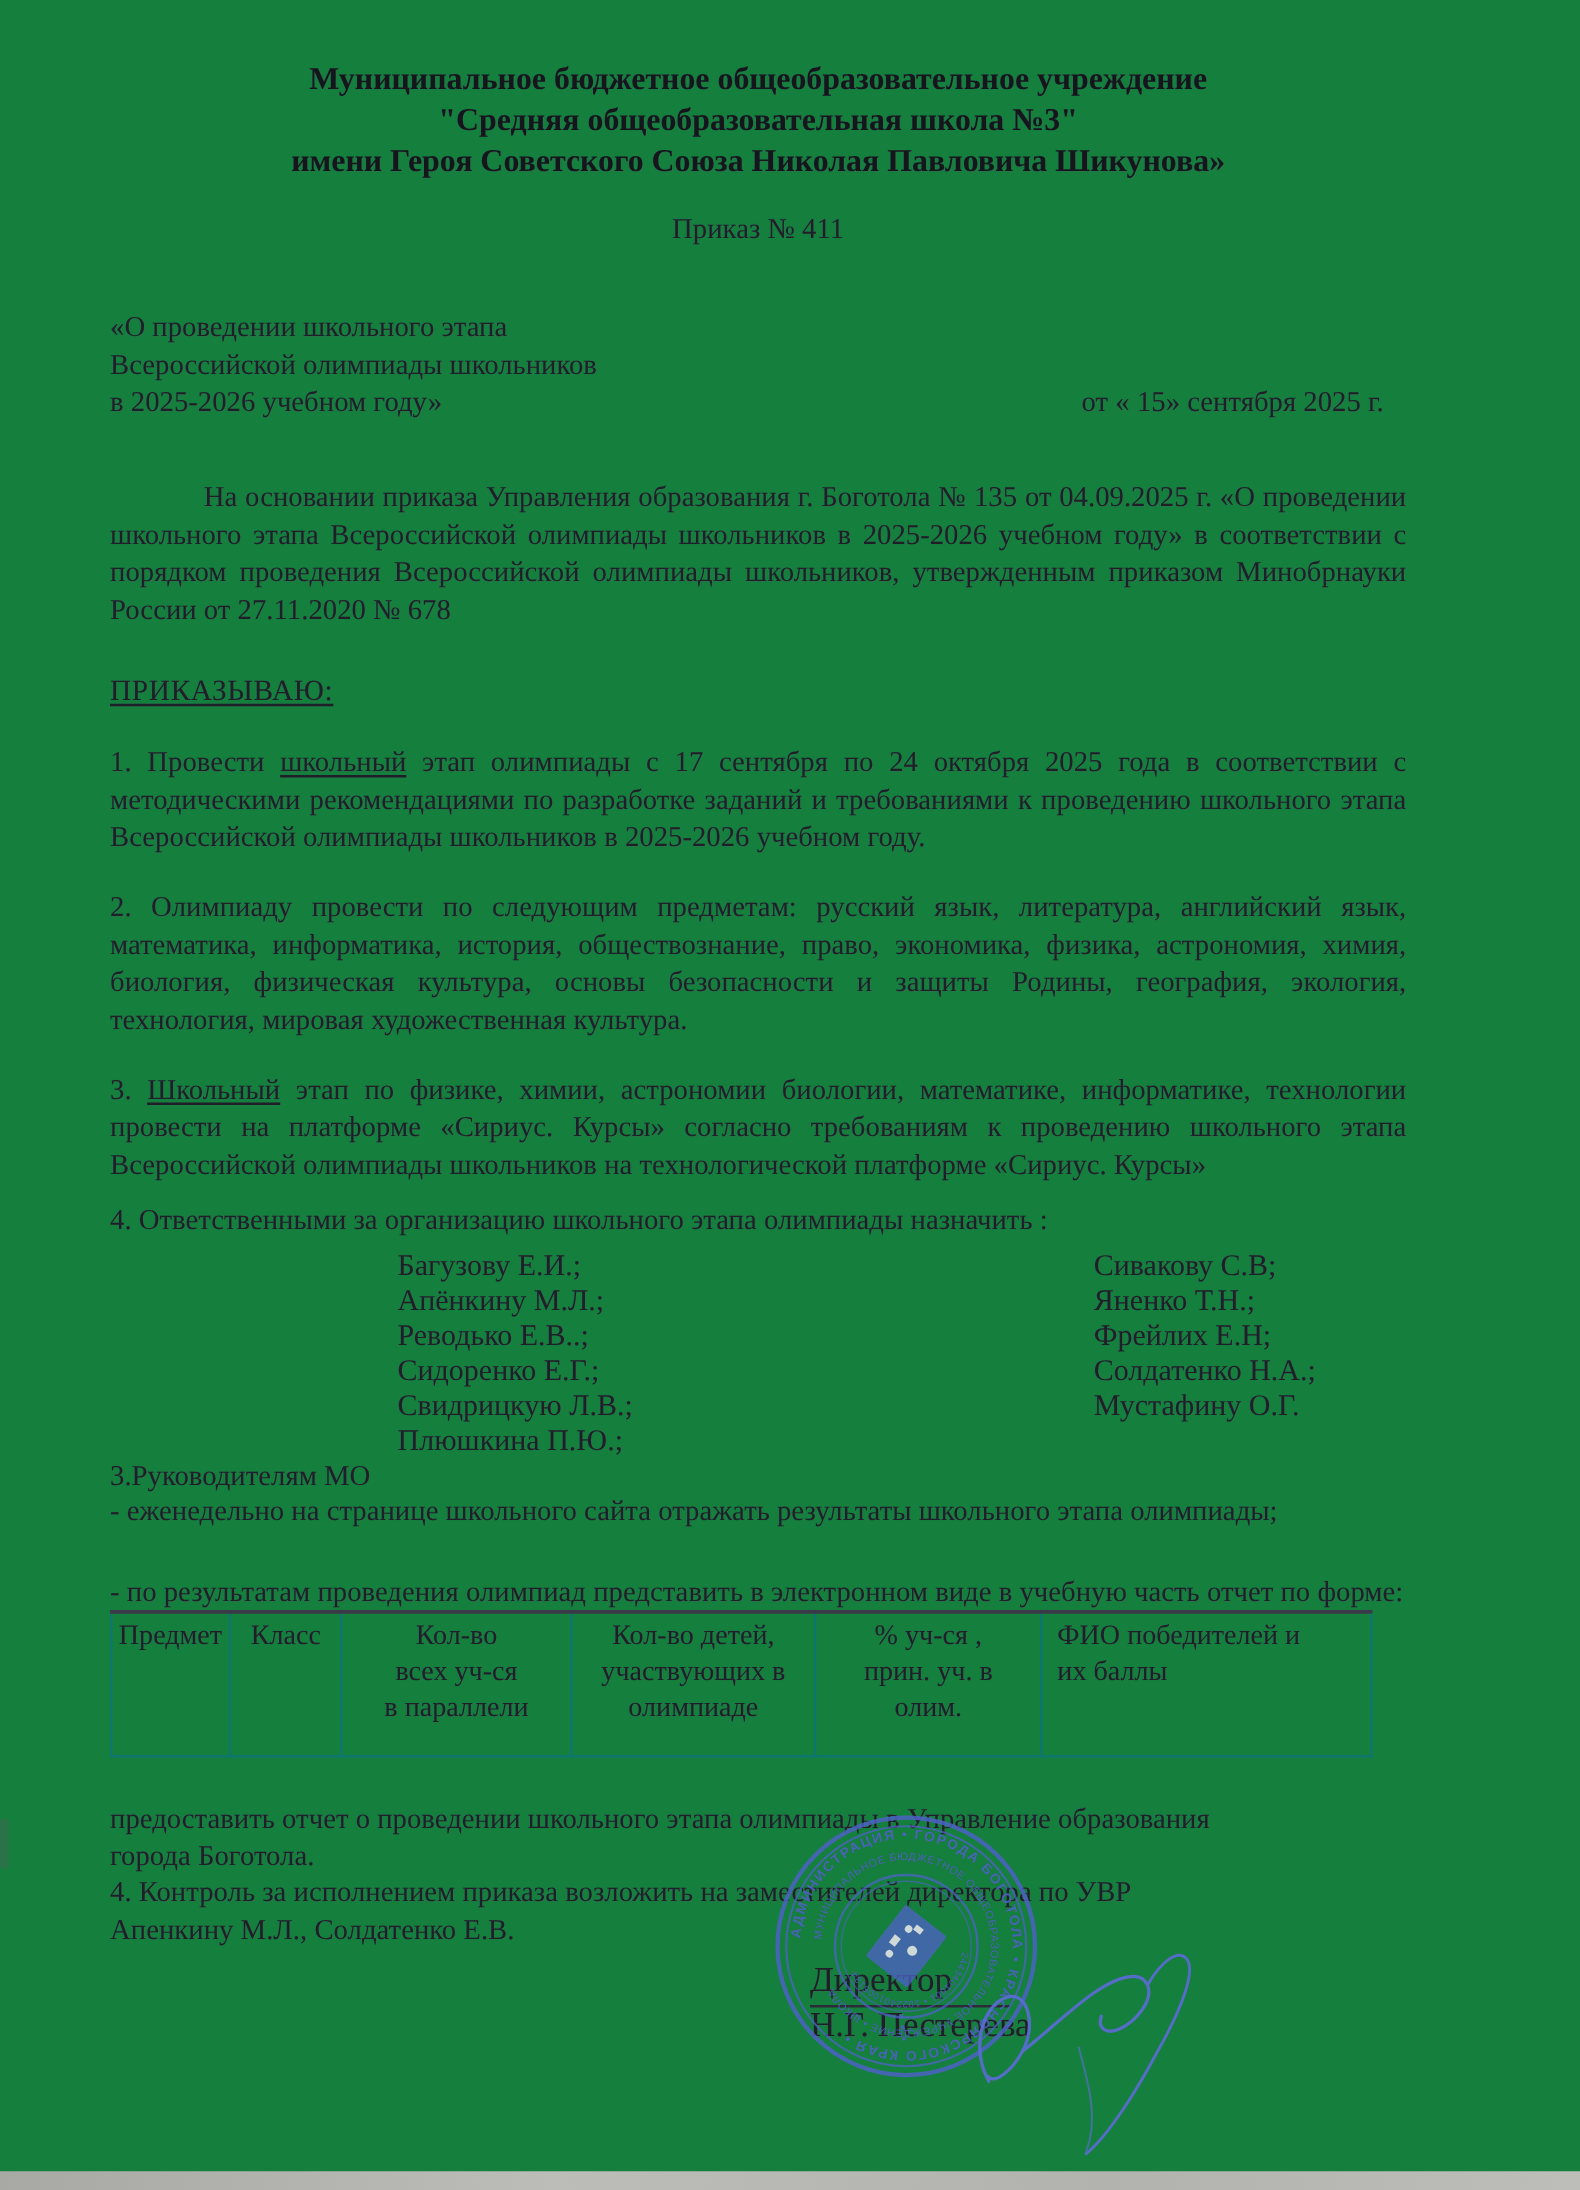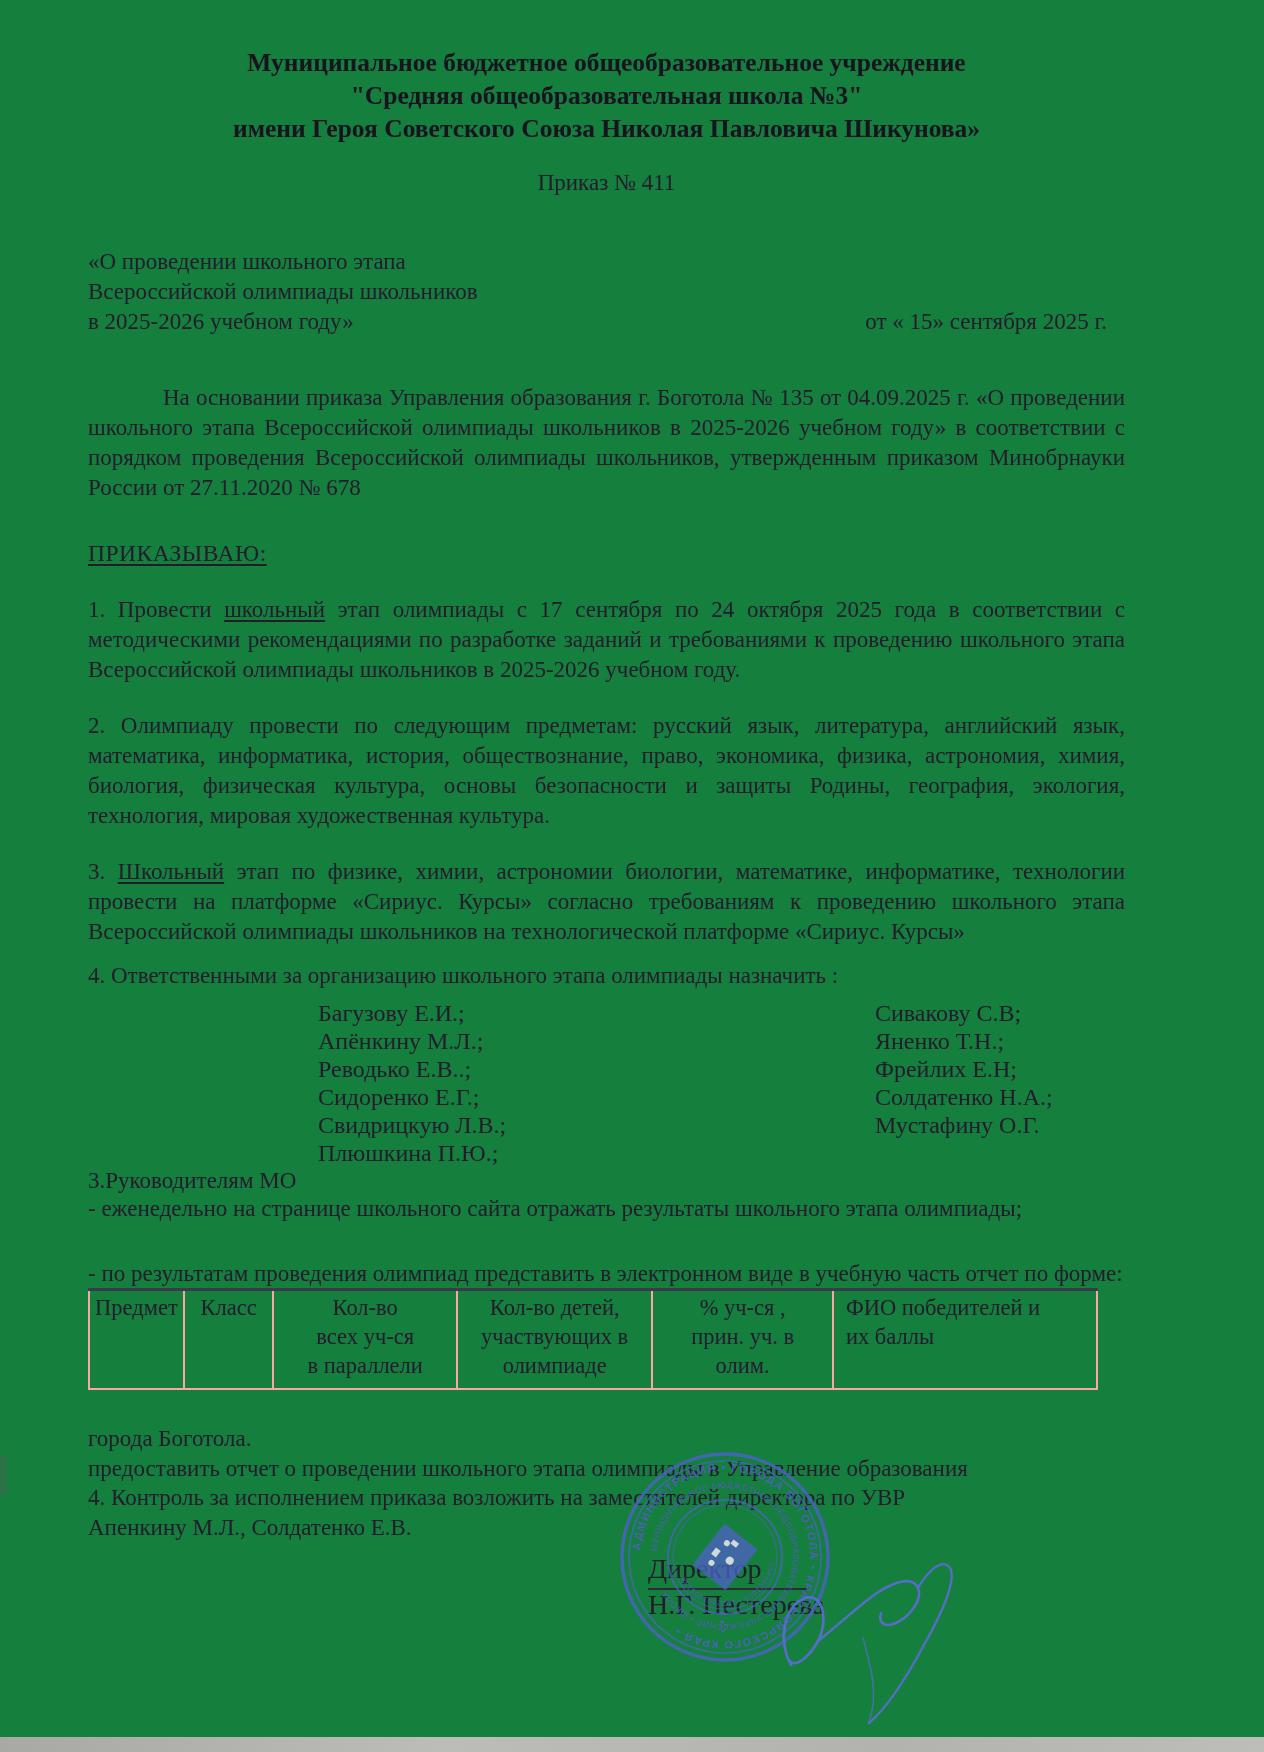--- a/index.html
+++ b/index.html
@@ -23,22 +23,22 @@
   .mt-item2{margin-top:26px;}
   .mt-item3{margin-top:26px;}
   .item4h{margin-top:14px;text-align:left;}
   .names{position:relative;margin-top:8px;font-size:24px;line-height:28px;font-family:Liberation Serif, serif;}
   .names-left{margin-left:230px;}
   .names-right{position:absolute;left:787px;top:0;}
   .mo{font-size:23px;line-height:28px;}
   .mo .para{line-height:29px;margin-top:36px;}
   table.report{border-collapse:collapse;width:1010px;table-layout:fixed;
     border:2px solid #33333f;border-top:3.5px solid #3a3a4a;font-size:22.5px;}
-  table.report td{border:2px solid #fca5a5;vertical-align:top;text-align:center;
-    padding:2px 4px 8px;line-height:29px;white-space:pre-line;margin-top:14px;}
+  table.report td{border:2px solid #0f766e;vertical-align:top;text-align:center;
+    padding:2px 4px 24px;line-height:29px;white-space:pre-line;margin-top:14px;}
   table.report td.ta-left{text-align:left;padding-left:12px;}
   .post{margin-top:34px;font-size:23px;}
   .post .para,.post div{line-height:29.5px;}
   .sig-row{display:flex;align-items:baseline;margin-top:12px;font-size:28px;line-height:30px;flex-direction:column;}
   .sig-role{margin-left:560px;}
   .sig-line{display:inline-block;width:160px;height:4px;border-bottom:2px solid #2c2c38;margin:0 8px 0 16px;}
   .stamp{position:absolute;left:614px;top:1445px;opacity:0.93;}
   .autograph{position:absolute;left:763px;top:1543px;}
   .bottom-band{position:absolute;left:0;right:0;bottom:0;height:15px;
     background:linear-gradient(90deg,#a8a8a4,#bcbcb8 35%,#b2b2ae 70%,#bdbdb9);}
@@ -127,22 +127,22 @@
         <td>% уч-ся ,
 прин. уч. в
 олим.</td>
         <td class="ta-left">ФИО победителей и
 их баллы</td>
       </tr>
     </tbody>
       </table>
 
     <div class="post">
+      <div>предоставить отчет о проведении школьного этапа олимпиады в Управление образования</div>
       <div>города Боготола.</div>
-      <div>предоставить отчет о проведении школьного этапа олимпиады в Управление образования</div>
       <div> 4. Контроль за исполнением приказа возложить на заместителей директора по УВР</div>
       <div>Апенкину М.Л., Солдатенко Е.В.</div>
     </div>
 
     <div class="sig-row">
       <span class="sig-role">Директор</span>
       <span class="sig-line"></span>
       <span class="sig-name">Н.Г. Пестерева</span>
     </div>
   </div>

